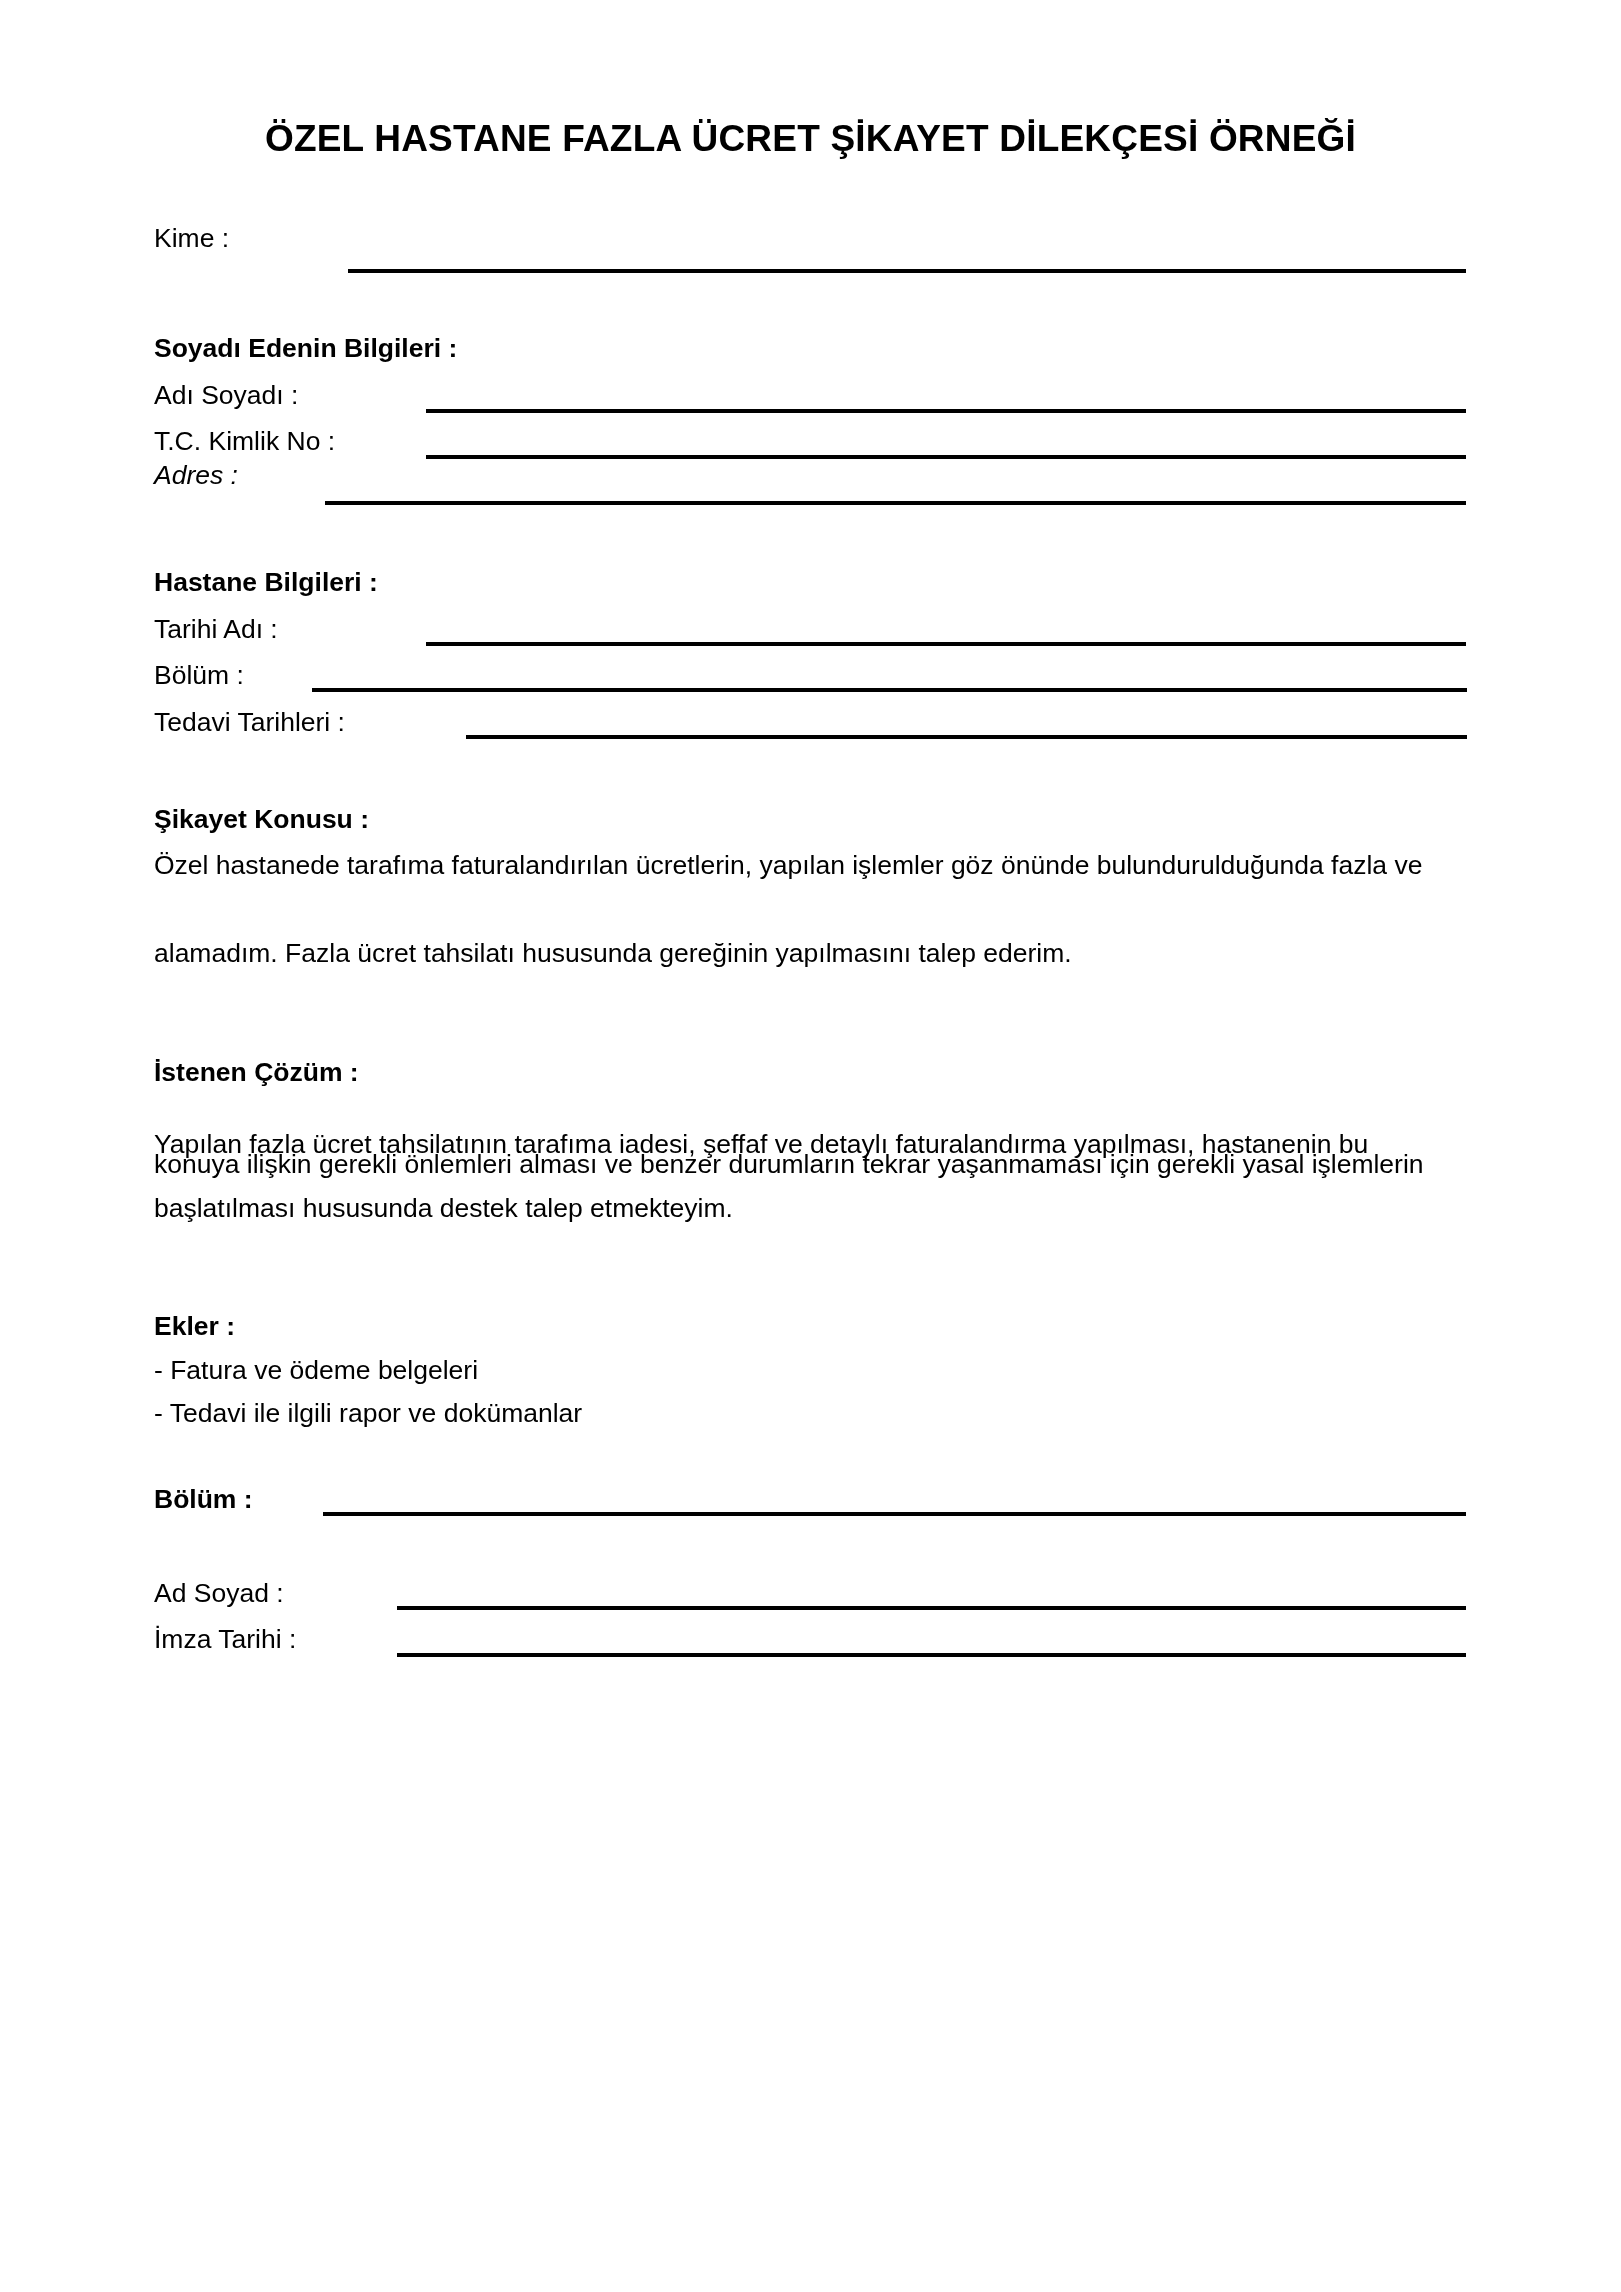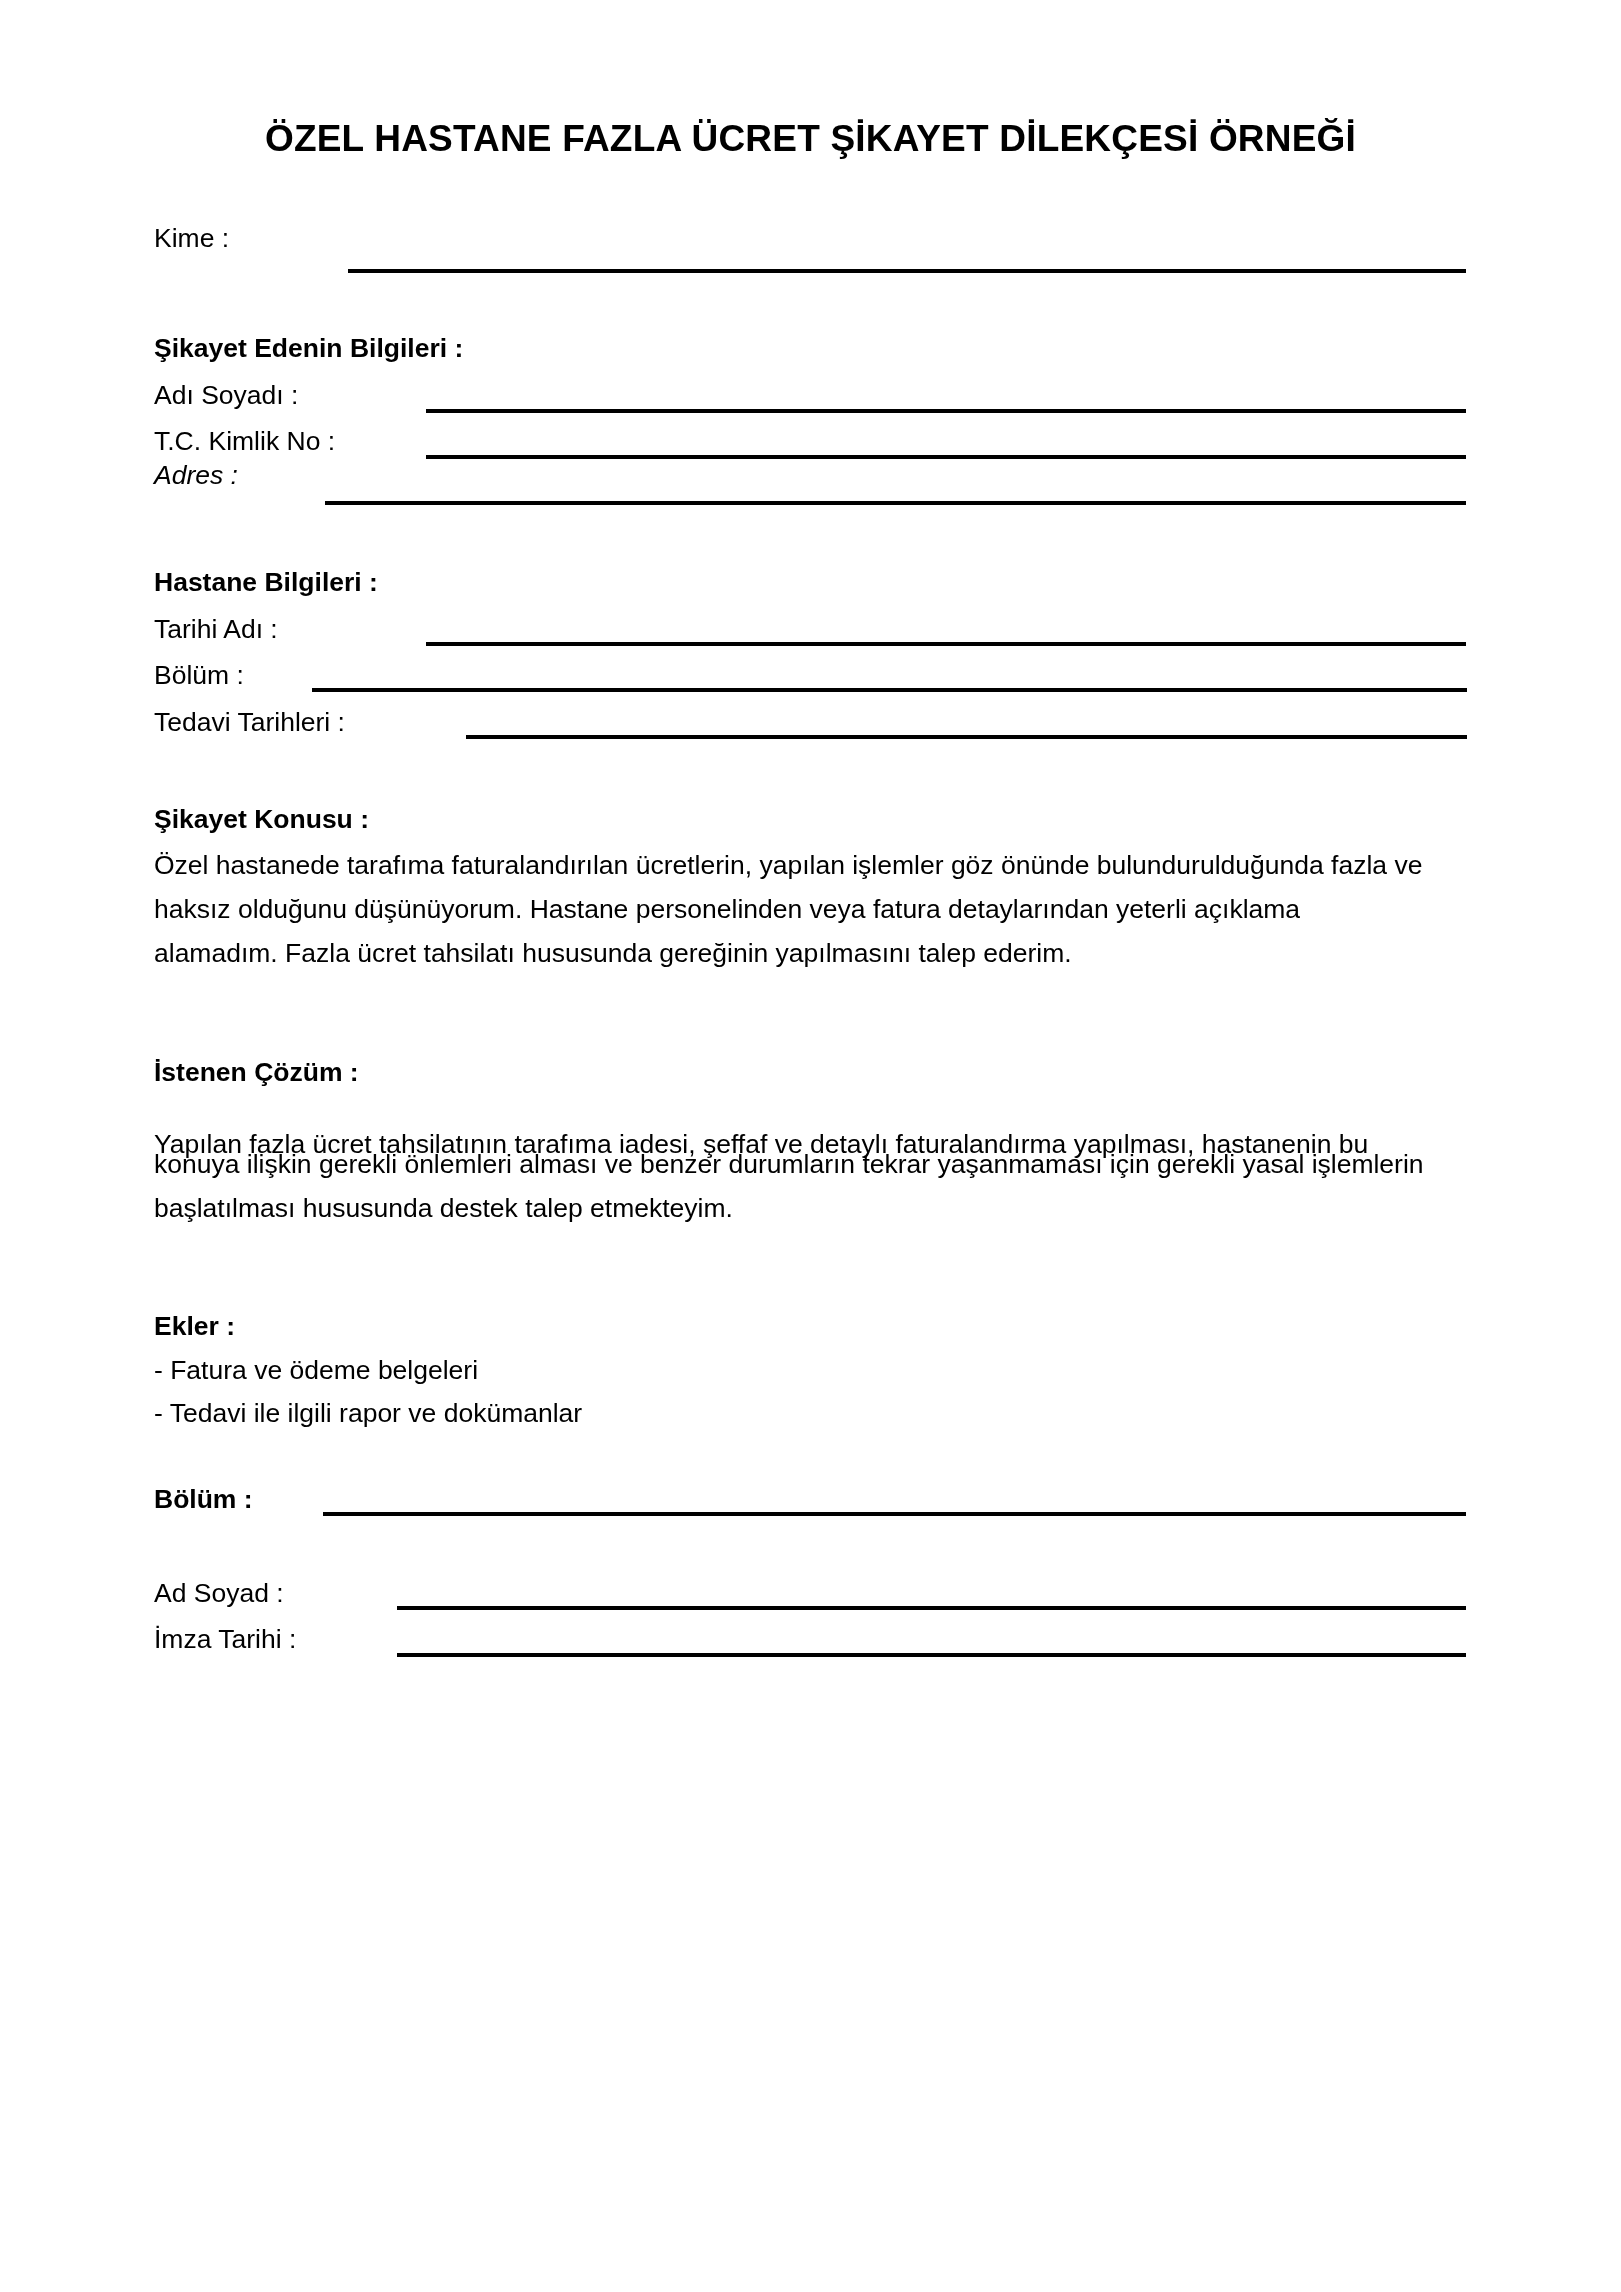--- a/index.html
+++ b/index.html
@@ -59,21 +59,21 @@
 </head>
 <body>
 
 <div class="page">
 
   <div class="doc-title">ÖZEL HASTANE FAZLA ÜCRET ŞİKAYET DİLEKÇESİ ÖRNEĞİ</div>
 
   <div class="label" style="top:223px;">Kime :</div>
   <div class="blank-line" style="top:269px; left:348px; width:1118px;"></div>
 
-  <div class="heading" style="top:333px;">Şikayet Edenin Bilgileri :</div>
+  <div class="heading" style="top:333px;">Soyadı Edenin Bilgileri :</div>
 
   <div class="label" style="top:380px;">Adı Soyadı :</div>
   <div class="blank-line" style="top:409px; left:426px; width:1040px;"></div>
 
   <div class="label" style="top:426px;">T.C. Kimlik No :</div>
   <div class="blank-line" style="top:455px; left:426px; width:1040px;"></div>
 
   <div class="label" style="top:460px;font-style:italic;">Adres :</div>
   <div class="blank-line" style="top:501px; left:325px; width:1141px;"></div>
 
@@ -83,21 +83,20 @@
   <div class="blank-line" style="top:642px; left:426px; width:1040px;"></div>
 
   <div class="label" style="top:660px;">Bölüm :</div>
   <div class="blank-line" style="top:688px; left:312px; width:1155px;"></div>
 
   <div class="label" style="top:707px;">Tedavi Tarihleri :</div>
   <div class="blank-line" style="top:735px; left:466px; width:1001px;"></div>
 
   <div class="heading" style="top:804px;">Şikayet Konusu :</div>
   <div class="para-line" style="top:843px;">Özel hastanede tarafıma faturalandırılan ücretlerin, yapılan işlemler göz önünde bulundurulduğunda fazla ve</div>
-  <div class="para-line" style="top:887px;">haksız olduğunu düşünüyorum. Hastane personelinden veya fatura detaylarından yeterli açıklama</div>
   <div class="para-line" style="top:931px;">alamadım. Fazla ücret tahsilatı hususunda gereğinin yapılmasını talep ederim.</div>
 
   <div class="heading" style="top:1057px;">İstenen Çözüm :</div>
   <div class="para-line" style="top:1098px;margin-top:24px;">Yapılan fazla ücret tahsilatının tarafıma iadesi, şeffaf ve detaylı faturalandırma yapılması, hastanenin bu</div>
   <div class="para-line" style="top:1142px;">konuya ilişkin gerekli önlemleri alması ve benzer durumların tekrar yaşanmaması için gerekli yasal işlemlerin</div>
   <div class="para-line" style="top:1186px;">başlatılması hususunda destek talep etmekteyim.</div>
 
   <div class="heading" style="top:1311px;">Ekler :</div>
   <div class="list-item" style="top:1355px;">- Fatura ve ödeme belgeleri</div>
   <div class="list-item" style="top:1398px;">- Tedavi ile ilgili rapor ve dokümanlar</div>

